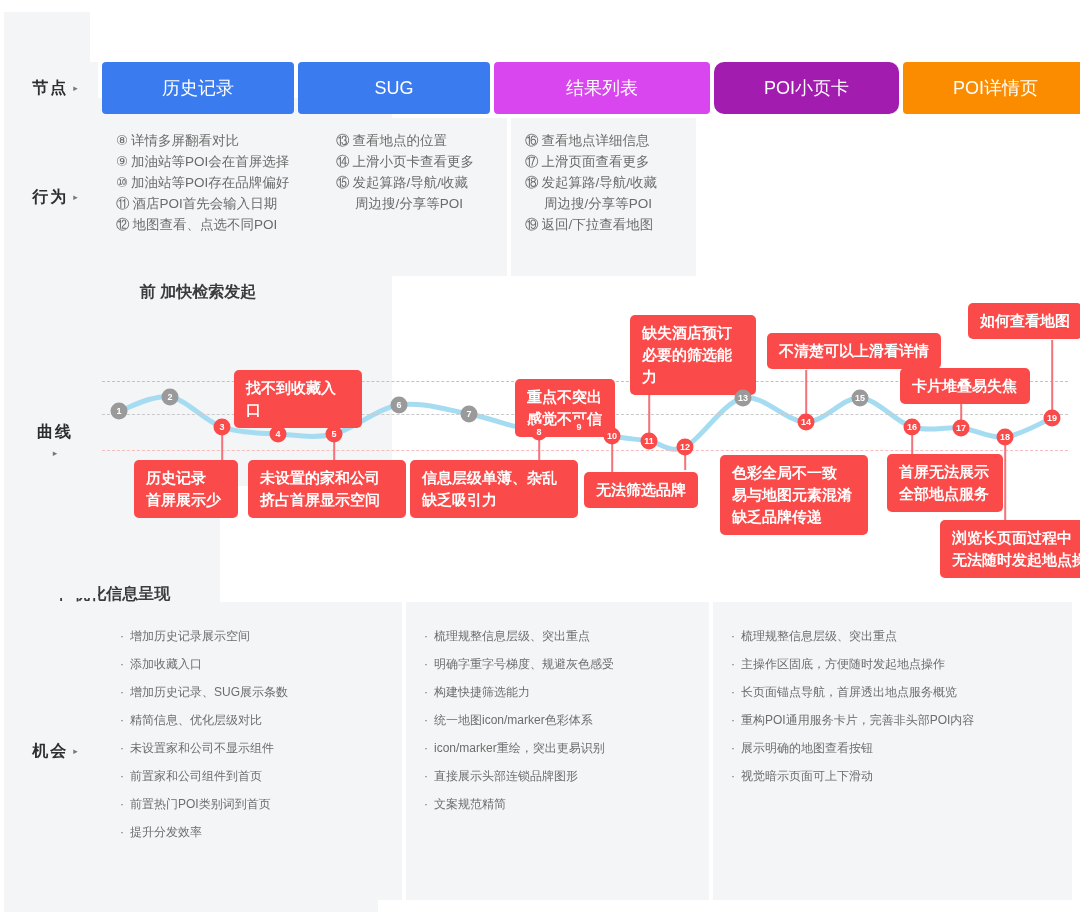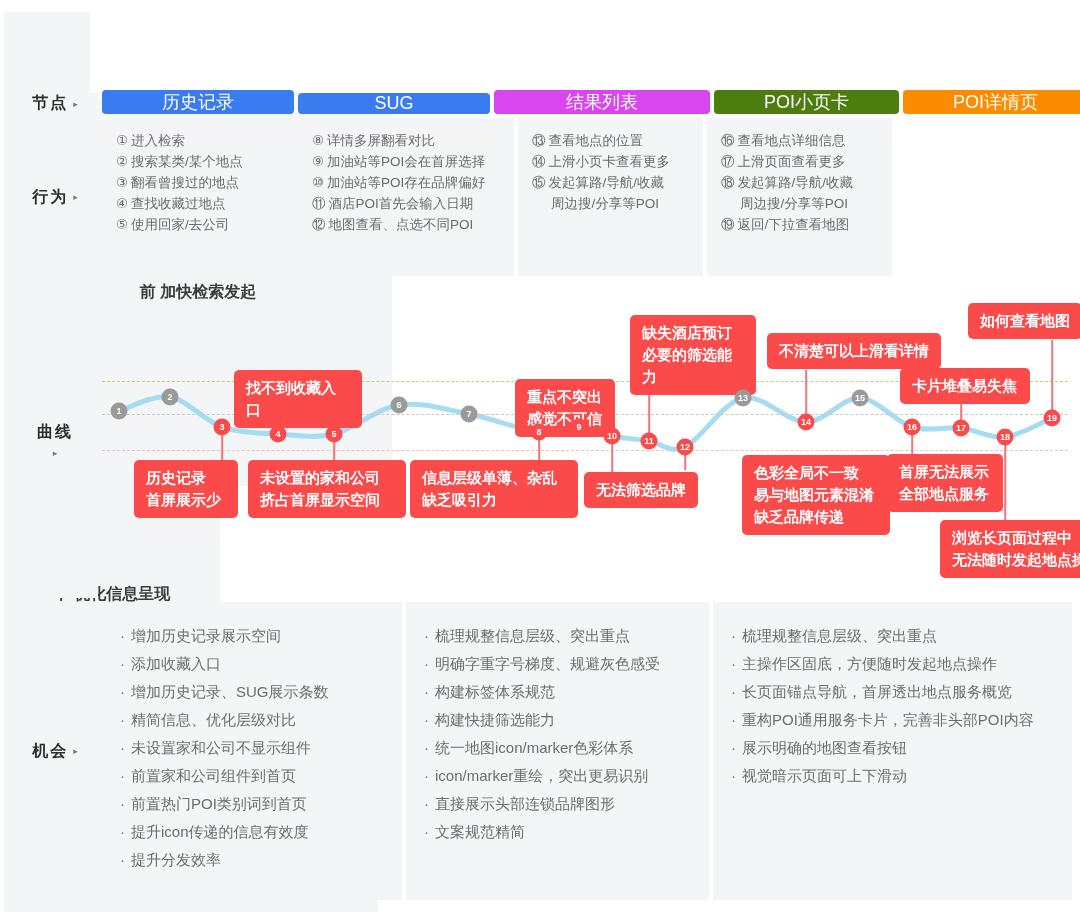--- a/index.html
+++ b/index.html
@@ -15,21 +15,21 @@
   
   .phase-row { position: absolute; left: 4px; top: 12px; width: 1056px; height: 46px; display: flex; flex-direction: column; }
   .phase-spacer { width: 86px; flex: 0 0 86px; background: #f4f5f6; margin-right: 4px; }
   .phase-cell {
     background: #f4f5f6; display: flex; align-items: center; justify-content: center;
     font-size: 16px; font-weight: bold; color: #3b3b3b; margin-right: 4px;
   }
   .phase-cell:last-child { margin-right: 0; }
 
   
-  .node-row { position: absolute; left: 12px; top: 62px; width: 1056px; height: 52px; display: flex; align-items: flex-end; }
+  .node-row { position: absolute; left: 12px; top: 62px; width: 1056px; height: 52px; display: flex; }
   .rowlabel {
     width: 86px; flex: 0 0 86px; background: #f4f5f6; margin-right: 4px;
     display: flex; align-items: center; justify-content: center; gap: 5px;
     font-size: 16px; font-weight: bold; color: #2e2e2e; letter-spacing: 2px;
   }
   .rowlabel .arr { font-size: 9px; color: #777; letter-spacing: 0; }
   .node-chip {
     margin-right: 4px; border-radius: 4px; color: #fff; font-size: 18px;
     display: flex; align-items: center; justify-content: center; font-weight: 500;
   }
@@ -79,21 +79,21 @@
   
   .opp-row { position: absolute; left: 12px; top: 602px; width: 1056px; height: 298px; display: flex; }
   .opp-label {
     width: 86px; flex: 0 0 86px; background: #f4f5f6; margin-right: 4px;
     display: flex; align-items: center; justify-content: center; gap: 5px;
     font-size: 16px; font-weight: bold; color: #2e2e2e; letter-spacing: 2px;
   }
   .opp-label .arr { font-size: 9px; color: #777; letter-spacing: 0; }
   .opp-cell { background: #f4f5f6; margin-right: 4px; padding: 20px 8px 10px 18px; }
   .opp-cell:last-child { margin-right: 0; }
-  .opp-item { font-size: 15px; color: #6d6d6d; line-height: 28px; white-space: nowrap; }
+  .opp-item { font-size: 12px; color: #6d6d6d; line-height: 28px; white-space: nowrap; }
   .opp-item .bullet { margin-right: 6px; }
 </style>
 </head>
 <body>
 
 <div id="root">
 
   <div class="phase-row">
     <div class="phase-spacer"></div>
     <div class="phase-cell" style="width:388px;flex:0 0 388px;">前 加快检索发起</div>
@@ -102,36 +102,29 @@
   </div>
 
   <div class="node-row">
     <div class="rowlabel">
       <span>节点</span>
       <span class="arr">▸</span>
     </div>
     <div class="node-chip" style="width:192px;flex:0 0 192px;background:#3a7bf0;">历史记录</div>
     <div class="node-chip" style="width:192px;flex:0 0 192px;background:#3a7bf0;">SUG</div>
     <div class="node-chip" style="width:216px;flex:0 0 216px;background:#d946ef;">结果列表</div>
-    <div class="node-chip" style="width:185px;flex:0 0 185px;background:#4d7c0f;">POI小页卡</div>
+    <div class="node-chip" style="width:185px;flex:0 0 185px;background:#a21caf;border-radius:10px;">POI小页卡</div>
     <div class="node-chip" style="width:185px;flex:0 0 185px;background:#fb8c00;">POI详情页</div>
   </div>
 
   <div class="beh-row">
     <div class="rowlabel">
       <span>行为</span>
       <span class="arr">▸</span>
     </div>
-    <div class="beh-cell" style="width:192px;flex:0 0 192px;">
-        <div class="beh-item"><span class="num">①</span><span>进入检索</span></div>
-        <div class="beh-item"><span class="num">②</span><span>搜索某类/某个地点</span></div>
-        <div class="beh-item"><span class="num">③</span><span>翻看曾搜过的地点</span></div>
-        <div class="beh-item"><span class="num">④</span><span>查找收藏过地点</span></div>
-        <div class="beh-item"><span class="num">⑤</span><span>使用回家/去公司</span></div>
-      </div>
     <div class="beh-cell" style="width:216px;flex:0 0 216px;">
         <div class="beh-item"><span class="num">⑧</span><span>详情多屏翻看对比</span></div>
         <div class="beh-item"><span class="num">⑨</span><span>加油站等POI会在首屏选择</span></div>
         <div class="beh-item"><span class="num">⑩</span><span>加油站等POI存在品牌偏好</span></div>
         <div class="beh-item"><span class="num">⑪</span><span>酒店POI首先会输入日期</span></div>
         <div class="beh-item"><span class="num">⑫</span><span>地图查看、点选不同POI</span></div>
       </div>
     <div class="beh-cell" style="width:185px;flex:0 0 185px;">
         <div class="beh-item"><span class="num">⑬</span><span>查看地点的位置</span></div>
         <div class="beh-item"><span class="num">⑭</span><span>上滑小页卡查看更多</span></div>
@@ -172,21 +165,21 @@
 缺乏吸引力</div>
         <div class="leader" style="left: 477px; top: 116px; height: 29px;"></div>
         <div class="callout" style="left: 413px; top: 63px; width: 100px; margin-top: 34px;">重点不突出
 感觉不可信</div>
         <div class="leader" style="left: 510px; top: 154px; height: 36px;"></div>
         <div class="callout" style="left: 482px; top: 190px; width: 114px;">无法筛选品牌</div>
         <div class="leader" style="left: 547px; top: 84px; height: 75px;"></div>
         <div class="callout" style="left: 528px; top: 33px; width: 126px;">缺失酒店预订
 必要的筛选能力</div>
         <div class="leader" style="left: 583px; top: 165px; height: 23px;"></div>
-        <div class="callout" style="left: 640px; top: 173px; width: 148px;">色彩全局不一致
+        <div class="callout" style="left: 618px; top: 173px; width: 148px;">色彩全局不一致
 易与地图元素混淆
 缺乏品牌传递</div>
         <div class="leader" style="left: 704px; top: 88px; height: 52px;"></div>
         <div class="callout" style="left: 665px; top: 51px; width: 174px;">不清楚可以上滑看详情</div>
         <div class="leader" style="left: 810px; top: 145px; height: 27px;"></div>
         <div class="callout" style="left: 785px; top: 172px; width: 116px;">首屏无法展示
 全部地点服务</div>
         <div class="leader" style="left: 859px; top: 122px; height: 24px;"></div>
         <div class="callout" style="left: 798px; top: 86px; width: 130px;">卡片堆叠易失焦</div>
         <div class="leader" style="left: 903px; top: 155px; height: 83px;"></div>
@@ -222,27 +215,25 @@
       <span class="arr">▸</span>
     </div>
     <div class="opp-cell" style="width:300px;flex:0 0 300px;">
         <div class="opp-item"><span class="bullet">·</span><span>增加历史记录展示空间</span></div>
         <div class="opp-item"><span class="bullet">·</span><span>添加收藏入口</span></div>
         <div class="opp-item"><span class="bullet">·</span><span>增加历史记录、SUG展示条数</span></div>
         <div class="opp-item"><span class="bullet">·</span><span>精简信息、优化层级对比</span></div>
         <div class="opp-item"><span class="bullet">·</span><span>未设置家和公司不显示组件</span></div>
         <div class="opp-item"><span class="bullet">·</span><span>前置家和公司组件到首页</span></div>
         <div class="opp-item"><span class="bullet">·</span><span>前置热门POI类别词到首页</span></div>
-        <div class="opp-item"><span class="bullet">·</span><span>提升icon传递的信息有效度</span></div>
         <div class="opp-item"><span class="bullet">·</span><span>提升分发效率</span></div>
       </div>
     <div class="opp-cell" style="width:303px;flex:0 0 303px;">
         <div class="opp-item"><span class="bullet">·</span><span>梳理规整信息层级、突出重点</span></div>
         <div class="opp-item"><span class="bullet">·</span><span>明确字重字号梯度、规避灰色感受</span></div>
-        <div class="opp-item"><span class="bullet">·</span><span>构建标签体系规范</span></div>
         <div class="opp-item"><span class="bullet">·</span><span>构建快捷筛选能力</span></div>
         <div class="opp-item"><span class="bullet">·</span><span>统一地图icon/marker色彩体系</span></div>
         <div class="opp-item"><span class="bullet">·</span><span>icon/marker重绘，突出更易识别</span></div>
         <div class="opp-item"><span class="bullet">·</span><span>直接展示头部连锁品牌图形</span></div>
         <div class="opp-item"><span class="bullet">·</span><span>文案规范精简</span></div>
       </div>
     <div class="opp-cell" style="width:359px;flex:0 0 359px;">
         <div class="opp-item"><span class="bullet">·</span><span>梳理规整信息层级、突出重点</span></div>
         <div class="opp-item"><span class="bullet">·</span><span>主操作区固底，方便随时发起地点操作</span></div>
         <div class="opp-item"><span class="bullet">·</span><span>长页面锚点导航，首屏透出地点服务概览</span></div>

